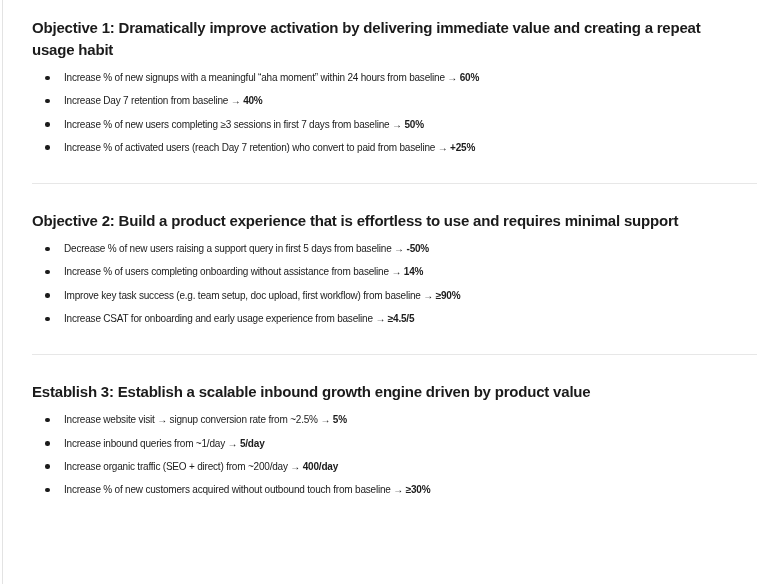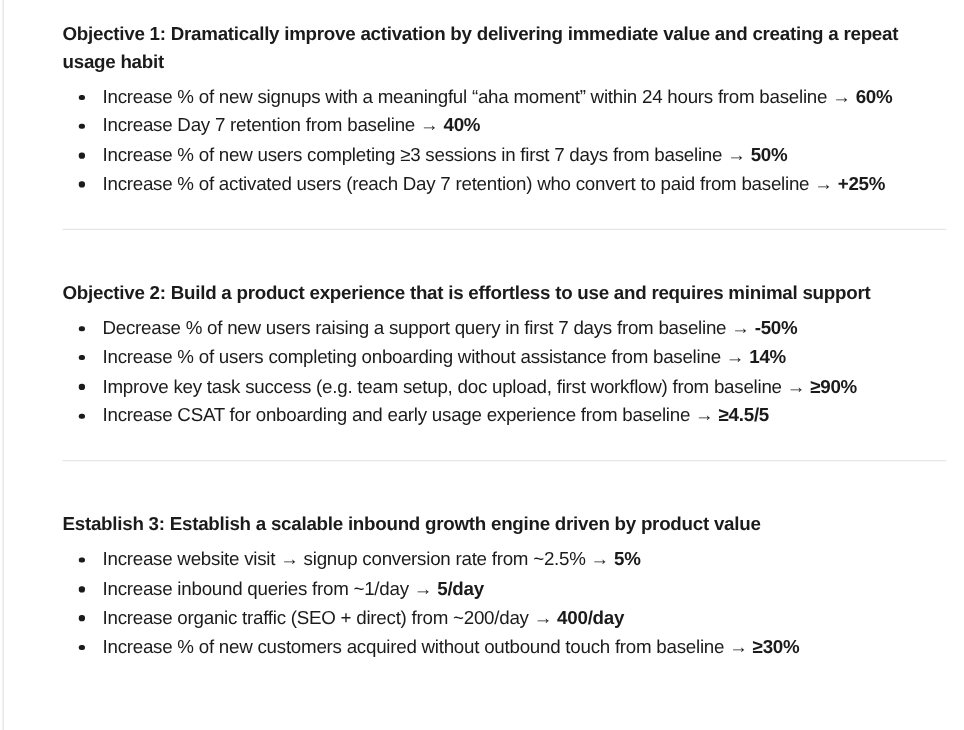--- a/index.html
+++ b/index.html
@@ -12,39 +12,39 @@
     overflow: hidden;
   }
   .page-edge {
     position: absolute;
     left: 2px; top: 0; bottom: 0;
     width: 1px;
     background: #e3e3e3;
   }
   .doc {
     position: relative;
-    padding: 17px 14px 0 50px;
+    padding: 17px 14px 0 32px;
   }
   .section-title {
     font-size: 15px;
     font-weight: 700;
     line-height: 22px;
     letter-spacing: -0.2px;
     max-width: 700px;
     color: #1b1b1b;
   }
-  .section-title.spaced { margin-top: 40px; }
+  .section-title.spaced { margin-top: 26px; }
   .bullet-list {
     list-style: none;
     margin-top: 5px;
   }
   .bullet {
     position: relative;
     padding-left: 32px;
-    font-size: 15px;
+    font-size: 10px;
     line-height: 23.3px;
     letter-spacing: -0.2px;
     white-space: nowrap;
   }
   .dot {
     position: absolute;
     left: 13px;
     top: 9.5px;
     width: 4.5px;
     height: 4.5px;
@@ -74,21 +74,21 @@
       <li class="bullet"><span class="dot"></span><span>Increase % of new users completing ≥3 sessions in first 7 days from baseline → </span><strong>50%</strong></li>
       <li class="bullet"><span class="dot"></span><span>Increase % of activated users (reach Day 7 retention) who convert to paid from baseline → </span><strong>+25%</strong></li>
     </ul>
   </section>
 
   <hr class="divider">
 
   <section>
     <h2 class="section-title spaced">Objective 2: Build a product experience that is effortless to use and requires minimal support</h2>
     <ul class="bullet-list">
-      <li class="bullet"><span class="dot"></span><span>Decrease % of new users raising a support query in first 7 days from baseline → </span><strong>-50%</strong></li>
+      <li class="bullet"><span class="dot"></span><span>Decrease % of new users raising a support query in first 5 days from baseline → </span><strong>-50%</strong></li>
       <li class="bullet"><span class="dot"></span><span>Increase % of users completing onboarding without assistance from baseline → </span><strong>14%</strong></li>
       <li class="bullet"><span class="dot"></span><span>Improve key task success (e.g. team setup, doc upload, first workflow) from baseline → </span><strong>≥90%</strong></li>
       <li class="bullet"><span class="dot"></span><span>Increase CSAT for onboarding and early usage experience from baseline → </span><strong>≥4.5/5</strong></li>
     </ul>
   </section>
 
   <hr class="divider">
 
   <section>
     <h2 class="section-title spaced">Establish 3: Establish a scalable inbound growth engine driven by product value</h2>

